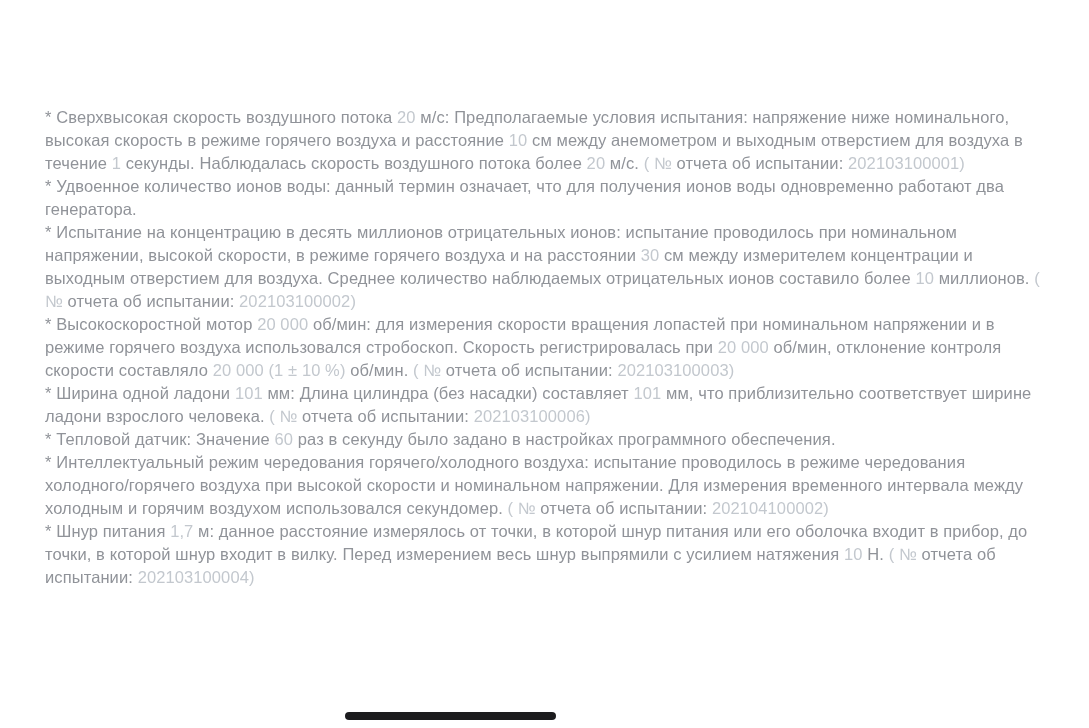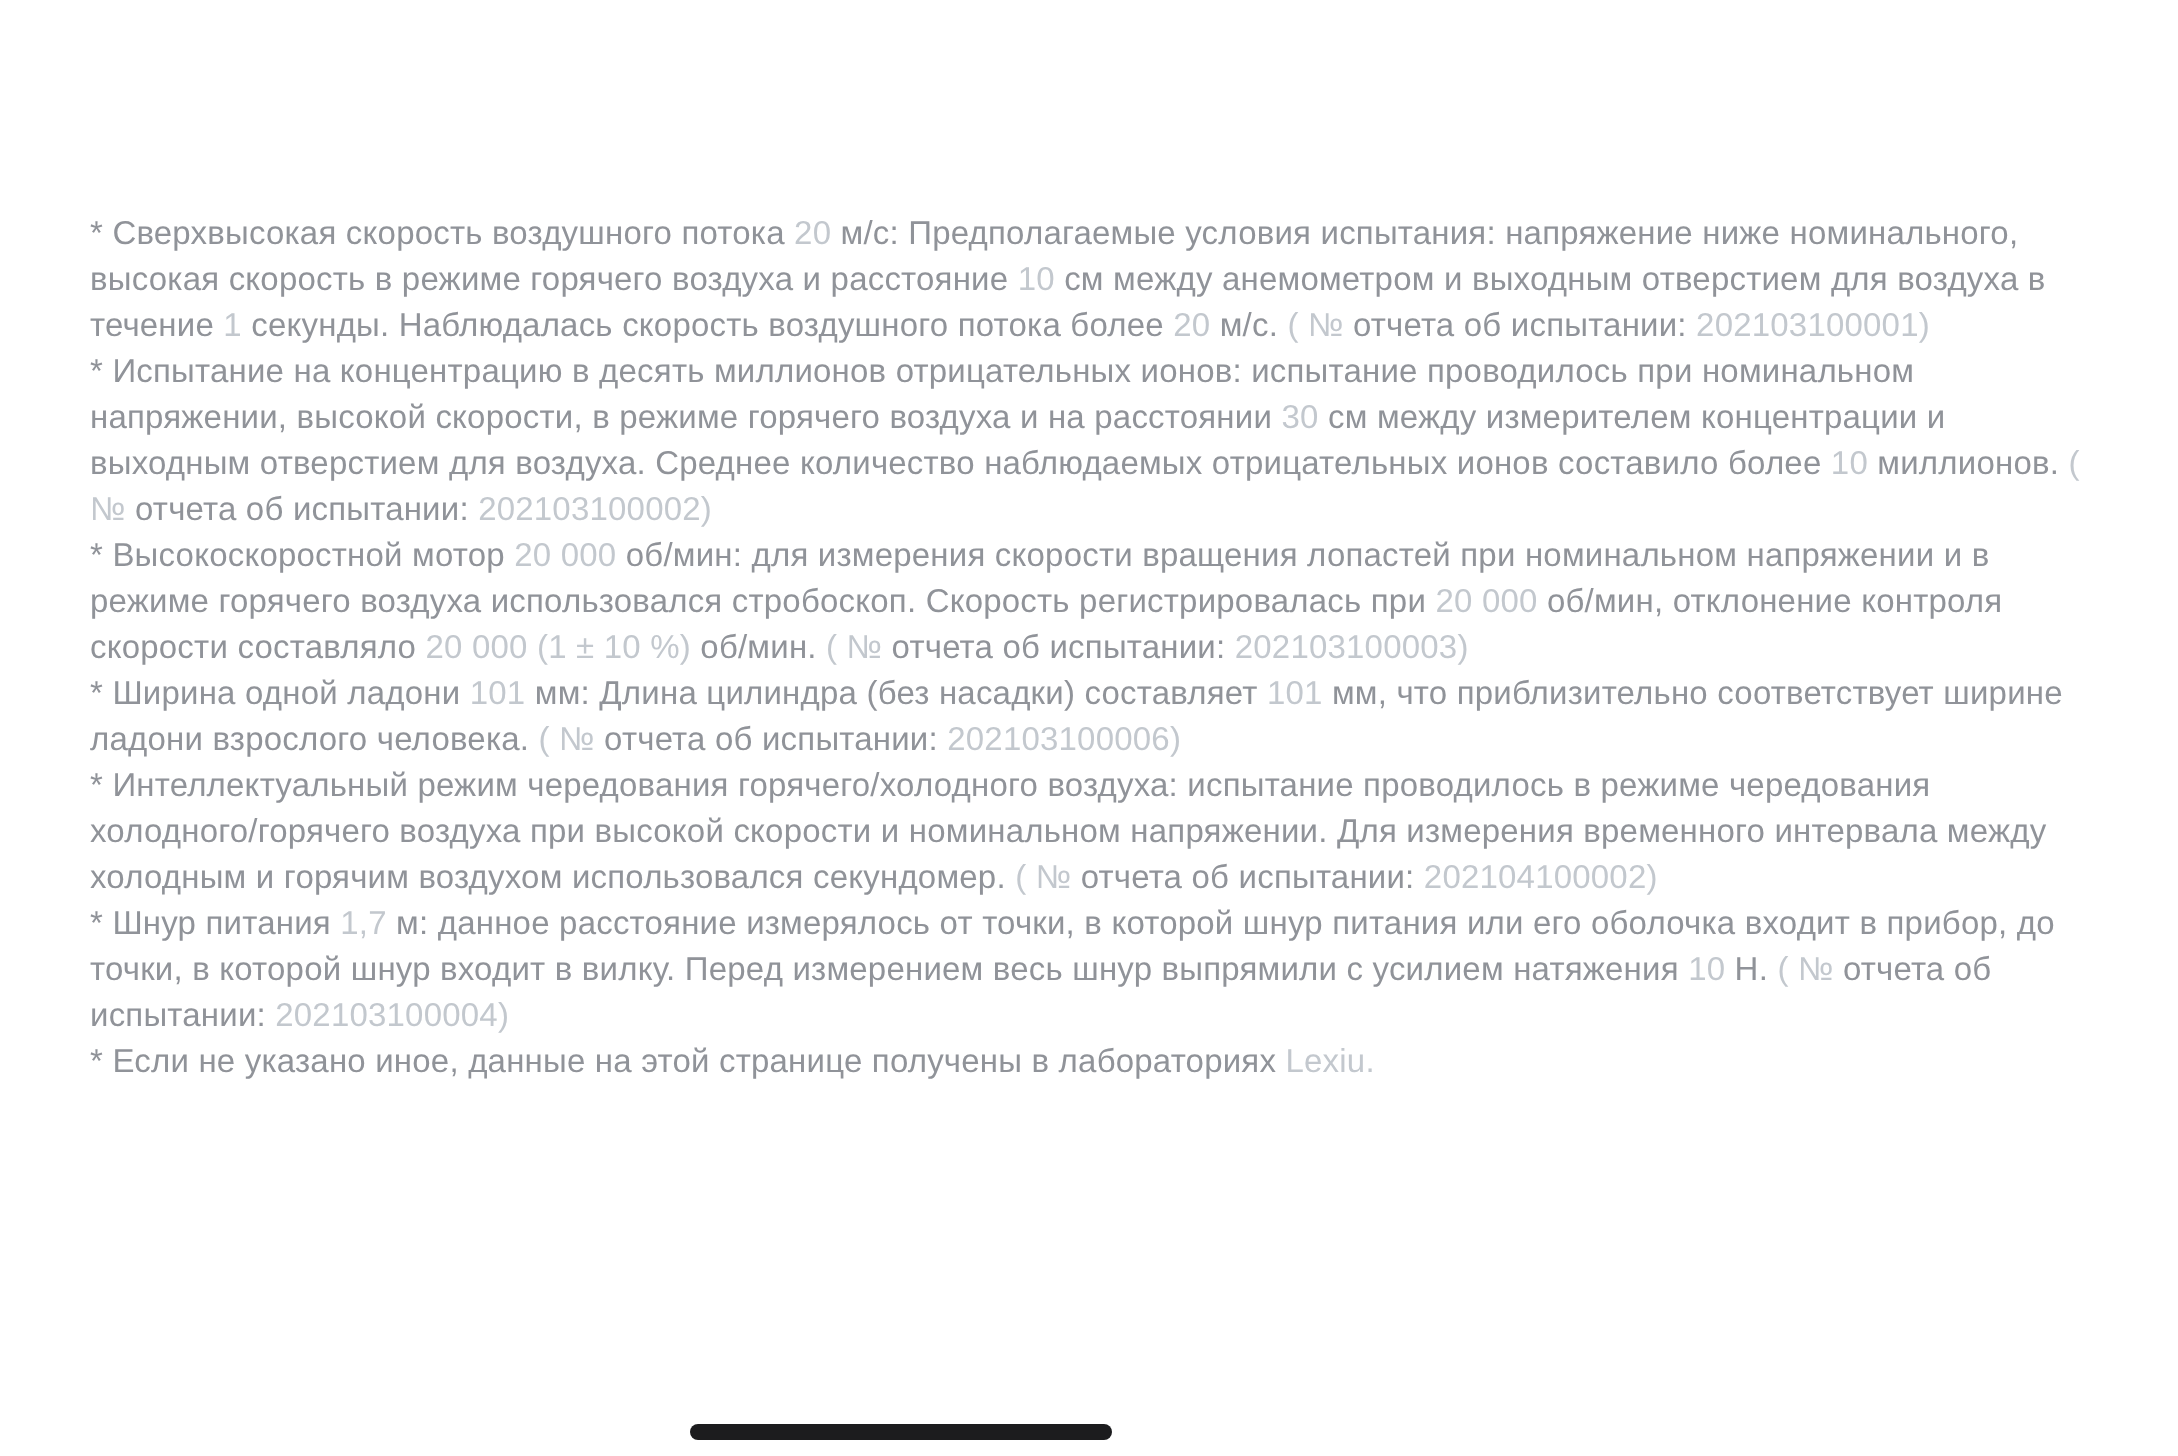--- a/index.html
+++ b/index.html
@@ -40,21 +40,22 @@
     height:8px;
     border-radius:4px;
     background:var(--indicator);
   }
 </style>
 </head>
 <body>
 
 <div class="footnotes">
     <p class="footnote"><span class="normal">* Сверхвысокая скорость воздушного потока </span><span class="muted">20</span><span class="normal"> м/с: Предполагаемые условия испытания: напряжение ниже номинального, высокая скорость в режиме горячего воздуха и расстояние </span><span class="muted">10</span><span class="normal"> см между анемометром и выходным отверстием для воздуха в течение </span><span class="muted">1</span><span class="normal"> секунды. Наблюдалась скорость воздушного потока более </span><span class="muted">20</span><span class="normal"> м/с. </span><span class="muted">( № </span><span class="normal">отчета об испытании: </span><span class="muted">202103100001)</span></p>
+    <p class="footnote"><span class="normal">* Удвоенное количество ионов воды: данный термин означает, что для получения ионов воды одновременно работают два генератора.</span></p>
     <p class="footnote"><span class="normal">* Испытание на концентрацию в десять миллионов отрицательных ионов: испытание проводилось при номинальном напряжении, высокой скорости, в режиме горячего воздуха и на расстоянии </span><span class="muted">30</span><span class="normal"> см между измерителем концентрации и выходным отверстием для воздуха. Среднее количество наблюдаемых отрицательных ионов составило более </span><span class="muted">10</span><span class="normal"> миллионов. </span><span class="muted">( № </span><span class="normal">отчета об испытании: </span><span class="muted">202103100002)</span></p>
     <p class="footnote"><span class="normal">* Высокоскоростной мотор </span><span class="muted">20 000</span><span class="normal"> об/мин: для измерения скорости вращения лопастей при номинальном напряжении и в режиме горячего воздуха использовался стробоскоп. Скорость регистрировалась при </span><span class="muted">20 000</span><span class="normal"> об/мин, отклонение контроля скорости составляло </span><span class="muted">20 000 (1 ± 10 %)</span><span class="normal"> об/мин. </span><span class="muted">( № </span><span class="normal">отчета об испытании: </span><span class="muted">202103100003)</span></p>
     <p class="footnote"><span class="normal">* Ширина одной ладони </span><span class="muted">101</span><span class="normal"> мм: Длина цилиндра (без насадки) составляет </span><span class="muted">101</span><span class="normal"> мм, что приблизительно соответствует ширине ладони взрослого человека. </span><span class="muted">( № </span><span class="normal">отчета об испытании: </span><span class="muted">202103100006)</span></p>
+    <p class="footnote"><span class="normal">* Тепловой датчик: Значение </span><span class="muted">60</span><span class="normal"> раз в секунду было задано в настройках программного обеспечения.</span></p>
     <p class="footnote"><span class="normal">* Интеллектуальный режим чередования горячего/холодного воздуха: испытание проводилось в режиме чередования холодного/горячего воздуха при высокой скорости и номинальном напряжении. Для измерения временного интервала между холодным и горячим воздухом использовался секундомер. </span><span class="muted">( № </span><span class="normal">отчета об испытании: </span><span class="muted">202104100002)</span></p>
     <p class="footnote"><span class="normal">* Шнур питания </span><span class="muted">1,7</span><span class="normal"> м: данное расстояние измерялось от точки, в которой шнур питания или его оболочка входит в прибор, до точки, в которой шнур входит в вилку. Перед измерением весь шнур выпрямили с усилием натяжения </span><span class="muted">10</span><span class="normal"> Н. </span><span class="muted">( № </span><span class="normal">отчета об испытании: </span><span class="muted">202103100004)</span></p>
-    <p class="footnote"><span class="normal">* Если не указано иное, данные на этой странице получены в лабораториях </span><span class="muted">Lexiu.</span></p>
   </div>
 
 <div class="home-indicator"></div>
 
 </body></html>

